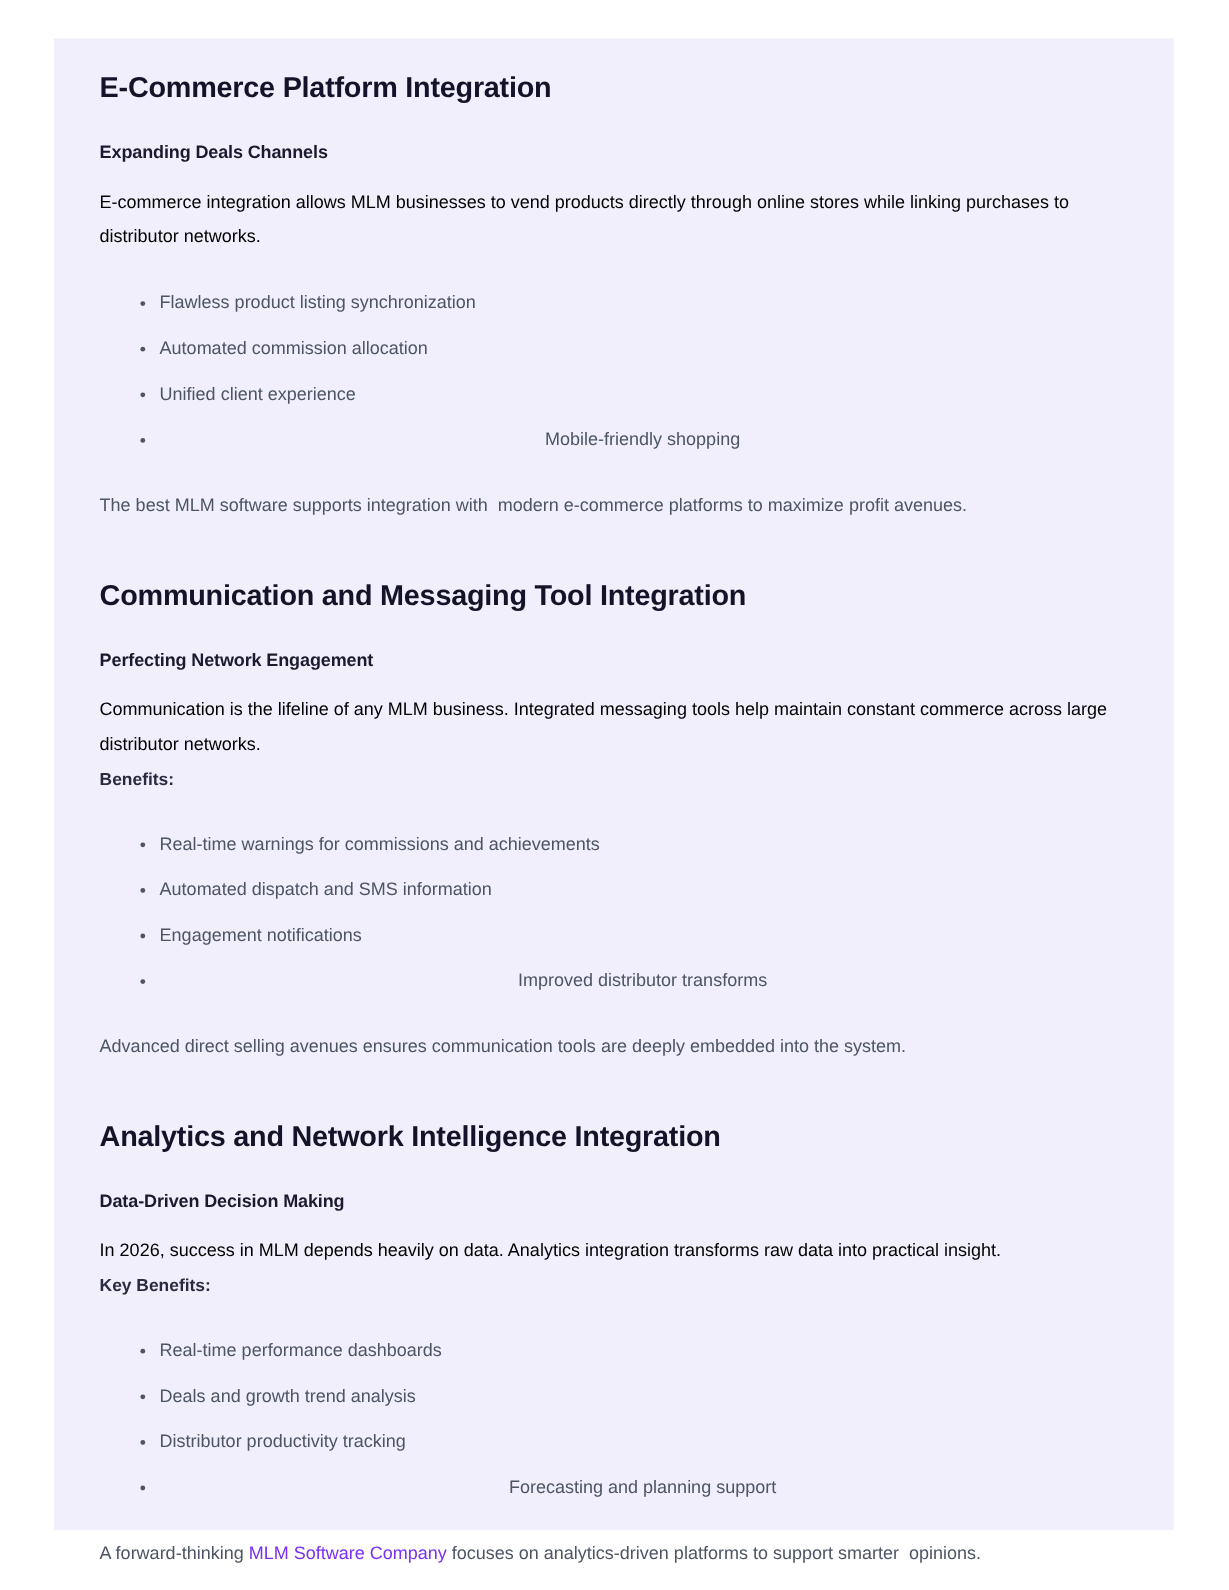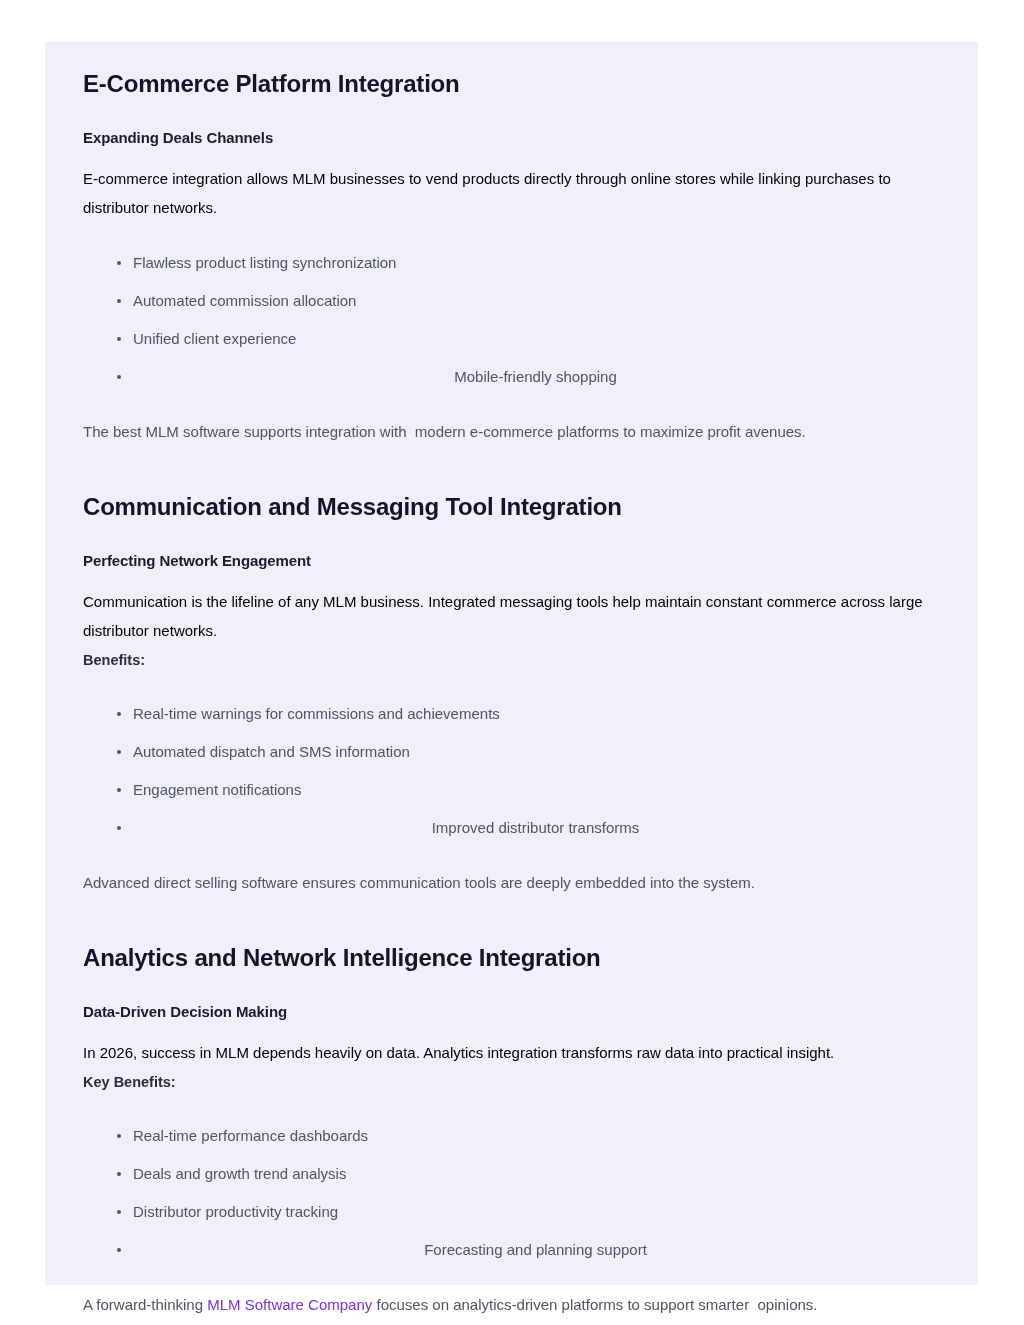--- a/index.html
+++ b/index.html
@@ -16,21 +16,21 @@
   .page {
     position: relative;
     width: 1024px;
     height: 1325px;
     background: #ffffff;
     overflow: hidden;
   }
   .content-panel {
     position: absolute;
     left: 45px;
-    top: 42px;
+    top: 32px;
     width: 933px;
     height: 1243px;
     background: #f0effb;
     box-sizing: border-box;
     padding: 0;
   }
   .inner {
     padding: 26px 40px 0 38px;
   }
   h1.section-title {
@@ -139,21 +139,21 @@
         <h1 class="section-title">Communication and Messaging Tool Integration</h1>
         <h2 class="sub-title">Perfecting Network Engagement</h2>
         <p class="body-text">Communication is the lifeline of any MLM business. Integrated messaging tools help maintain constant commerce across large distributor networks.</p>
         <p class="label-bold">Benefits:</p>
         <ul class="bullet-list">
           <li>Real-time warnings for commissions and achievements</li>
           <li>Automated dispatch and SMS information</li>
           <li>Engagement notifications</li>
           <li>Improved distributor  transforms</li>
         </ul>
-        <p class="closing-text">Advanced direct selling software ensures communication tools are deeply embedded into the system.</p>
+        <p class="closing-text">Advanced direct selling avenues ensures communication tools are deeply embedded into the system.</p>
       </div>
 
       <div class="section">
         <h1 class="section-title">Analytics and Network Intelligence Integration</h1>
         <h2 class="sub-title">Data-Driven Decision Making</h2>
         <p class="body-text">In 2026, success in MLM depends heavily on data. Analytics integration transforms raw data into practical insight.</p>
         <p class="label-bold">Key Benefits:</p>
         <ul class="bullet-list">
           <li>Real-time performance dashboards</li>
           <li>Deals and growth trend analysis</li>

